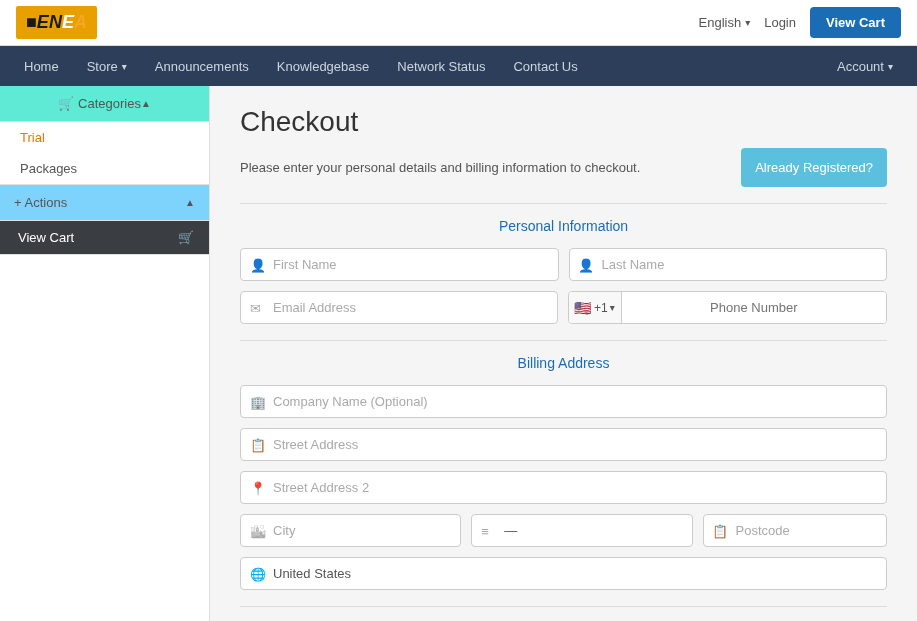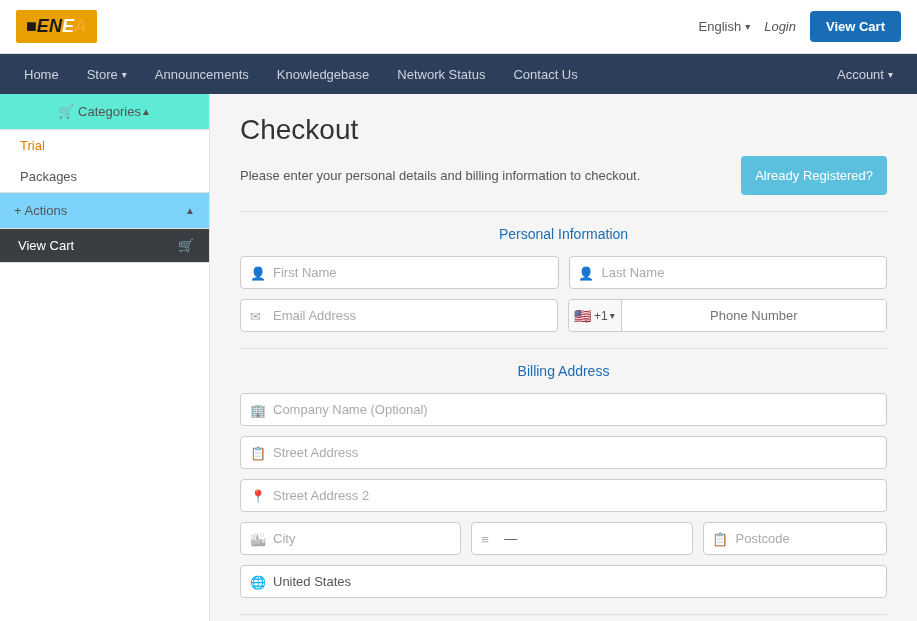--- a/index.html
+++ b/index.html
@@ -6,21 +6,21 @@
     body { font-family: Arial, sans-serif; font-size: 13px; background: #f5f5f5; color: #333; }
 
     
     .top-bar {
       background: #fff;
       border-bottom: 1px solid #ddd;
       display: flex;
       align-items: center;
       justify-content: space-between;
       padding: 0 16px;
-      height: 54px;
+      height: 46px;
     }
     .logo {
       background: #e8a000;
       color: #fff;
       font-weight: bold;
       font-size: 18px;
       padding: 6px 10px;
       border-radius: 2px;
       font-style: italic;
     }
@@ -39,21 +39,20 @@
       align-items: center;
       gap: 4px;
     }
     .login-link {
       color: #555;
       text-decoration: none;
       font-size: 13px;
       cursor: pointer;
       background: none;
       border: none;
-      font-style: italic;
     }
     .view-cart-btn {
       background: #1a6db5;
       color: #fff;
       border: none;
       padding: 8px 16px;
       border-radius: 4px;
       font-size: 13px;
       cursor: pointer;
       font-weight: bold;

